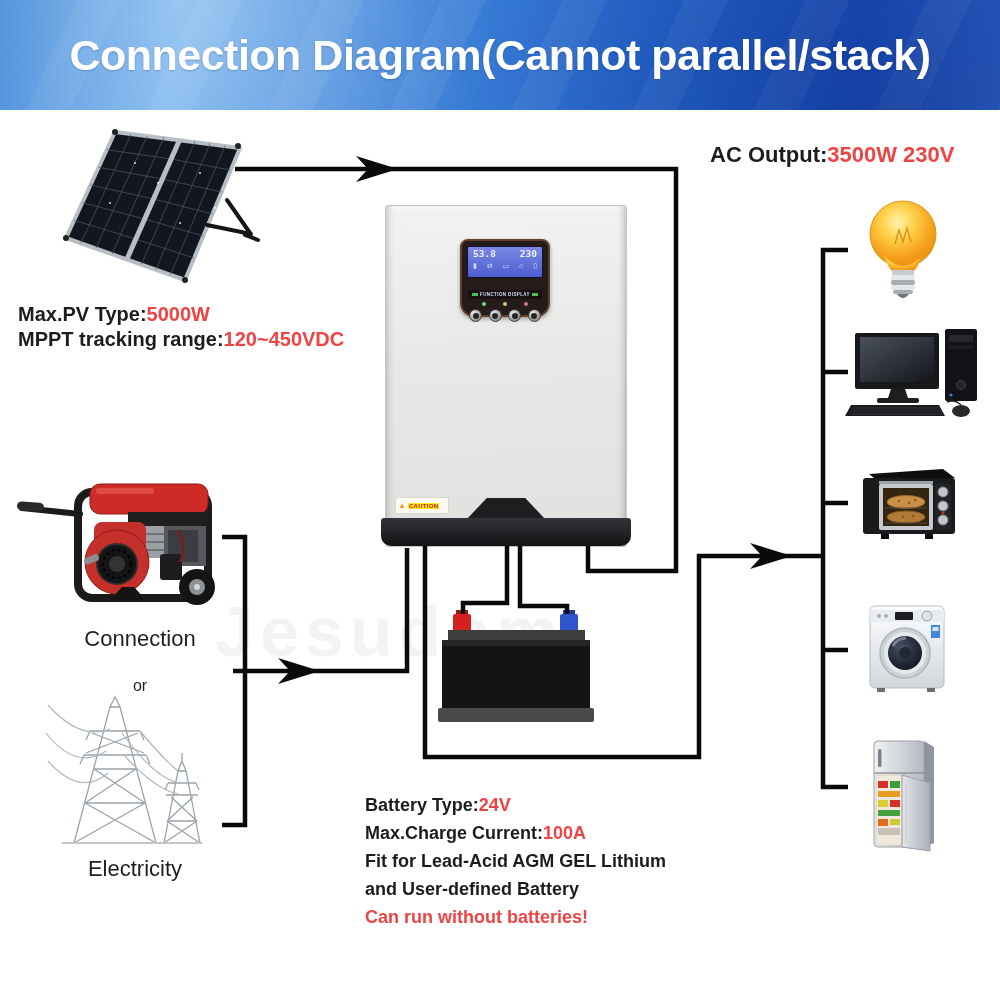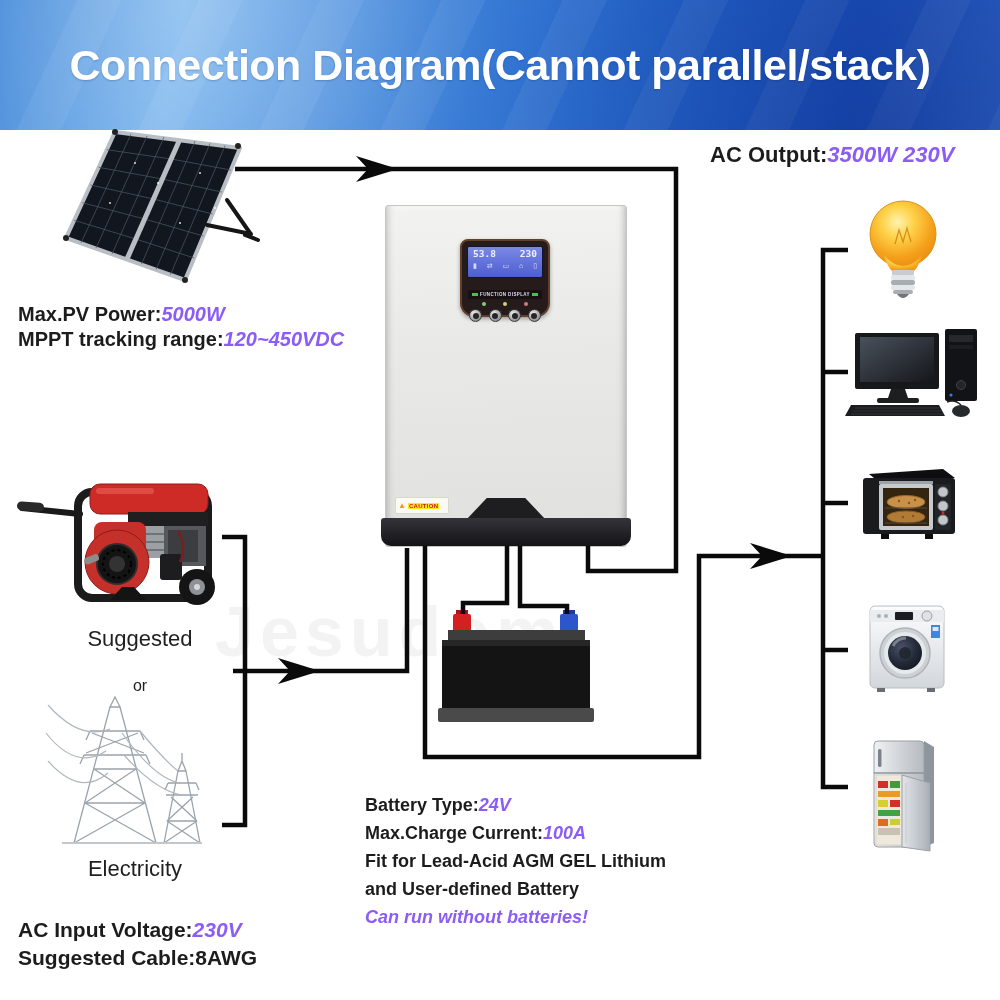--- a/index.html
+++ b/index.html
@@ -1,34 +1,34 @@
 <!DOCTYPE html>
 <html><head>
 <meta charset="utf-8">
 <style>
   html,body{margin:0;padding:0;background:#ffffff;}
   #stage{position:relative;width:1000px;height:1000px;background:#ffffff;overflow:hidden;
          font-family:"Liberation Sans","DejaVu Sans",sans-serif;}
   .abs{position:absolute;}
 
   
-  #banner{left:0;top:0;width:1000px;height:130px;
+  #banner{left:0;top:0;width:1000px;height:110px;
     background:
       radial-gradient(circle at 18% 0%, rgba(255,255,255,.28), rgba(255,255,255,0) 38%),
       radial-gradient(circle at 88% 120%, rgba(8,30,110,.38), rgba(8,30,110,0) 45%),
       repeating-linear-gradient(115deg, rgba(255,255,255,0) 0 70px, rgba(255,255,255,.06) 70px 110px),
       linear-gradient(100deg,#3f86d8 0%,#71b0ec 18%,#3a7ed6 45%,#2566cd 65%,#1b52c0 85%,#2d63c9 100%);
     display:flex;align-items:center;justify-content:center;}
   #banner .title{color:#ffffff;font-size:43px;font-weight:700;letter-spacing:-.5px;white-space:nowrap;
     text-shadow:0 1px 2px rgba(0,30,90,.25);}
 
   
   .tblock{white-space:nowrap;}
   .tb{color:#1c1c1c;}
-  .tr{color:#8b5cf6;font-style:italic;}
+  .tr{color:#ef4444;}
   #pv-text{left:18px;top:302px;font-size:20px;font-weight:700;line-height:25px;}
   #ac-output-text{left:710px;top:142px;font-size:22px;font-weight:700;}
   #battery-text{left:365px;top:791px;font-size:18px;font-weight:700;line-height:28px;}
   #ac-input-text{left:18px;top:916px;font-size:21px;font-weight:700;line-height:28px;}
   #generator-label{left:55px;top:626px;width:170px;text-align:center;font-size:22px;color:#1f1f1f;}
   #or-label{left:55px;top:677px;width:170px;text-align:center;font-size:16px;color:#1f1f1f;}
   #electricity-label{left:50px;top:856px;width:170px;text-align:center;font-size:22px;color:#1f1f1f;}
 
   .watermark{color:#555;font-weight:700;letter-spacing:6px;pointer-events:none;}
   #wm1{left:215px;top:592px;font-size:70px;opacity:.065;width:640px;}
@@ -371,38 +371,34 @@
       <path d="M848,250 L823,250 L823,787 L848,787 M823,372 L848,372 M823,503 L848,503 M823,650 L848,650"></path>
     </g>
     <g fill="#0a0a0a">
       <polygon points="356,156 398,169 356,182 368,169"></polygon>
       <polygon points="278,658 320,671 278,684 290,671"></polygon>
       <polygon points="750,543 792,556 750,569 762,556"></polygon>
     </g>
   </svg>
 
   <div id="pv-text" class="abs tblock">
-    <div><span class="tb">Max.PV Power:</span><span class="tr">5000W</span></div>
+    <div><span class="tb">Max.PV Type:</span><span class="tr">5000W</span></div>
     <div><span class="tb">MPPT tracking range:</span><span class="tr">120~450VDC</span></div>
   </div>
 
   <div id="ac-output-text" class="abs tblock">
     <span class="tb">AC Output:</span><span class="tr">3500W 230V</span>
   </div>
 
-  <div id="generator-label" class="abs">Suggested</div>
+  <div id="generator-label" class="abs">Connection</div>
   <div id="or-label" class="abs">or</div>
   <div id="electricity-label" class="abs">Electricity</div>
 
   <div id="battery-text" class="abs tblock">
     <div><span class="tb">Battery Type:</span><span class="tr">24V</span></div>
     <div><span class="tb">Max.Charge Current:</span><span class="tr">100A</span></div>
     <div><span class="tb">Fit for Lead-Acid AGM GEL Lithium</span><span class="tr"></span></div>
     <div><span class="tb">and User-defined Battery</span><span class="tr"></span></div>
     <div><span class="tb"></span><span class="tr">Can run without batteries!</span></div>
   </div>
 
-  <div id="ac-input-text" class="abs tblock">
-    <div><span class="tb">AC Input Voltage:</span><span class="tr">230V</span></div>
-    <div><span class="tb">Suggested Cable:8AWG</span><span class="tr"></span></div>
-  </div>
 
 </div>
 
 </body></html>

